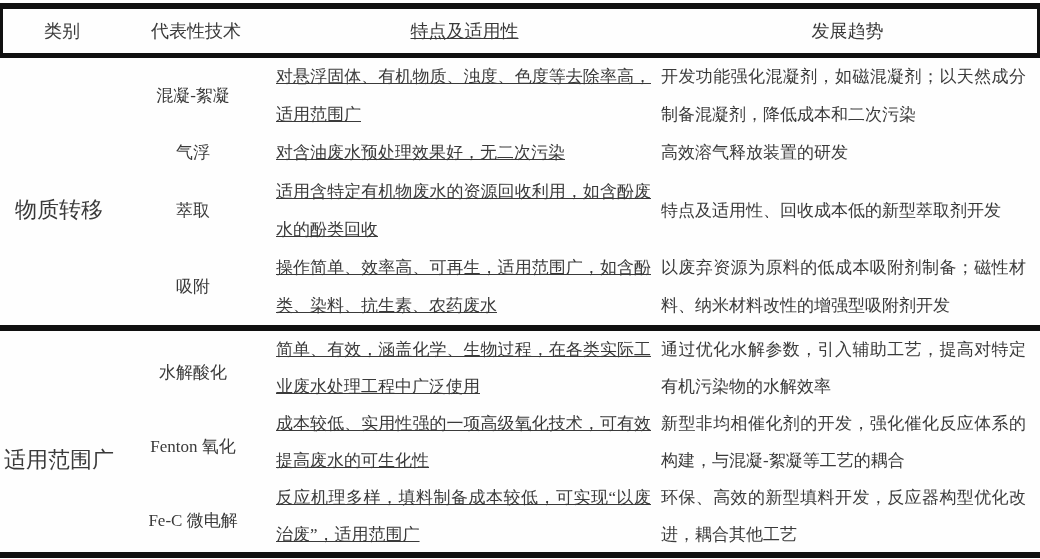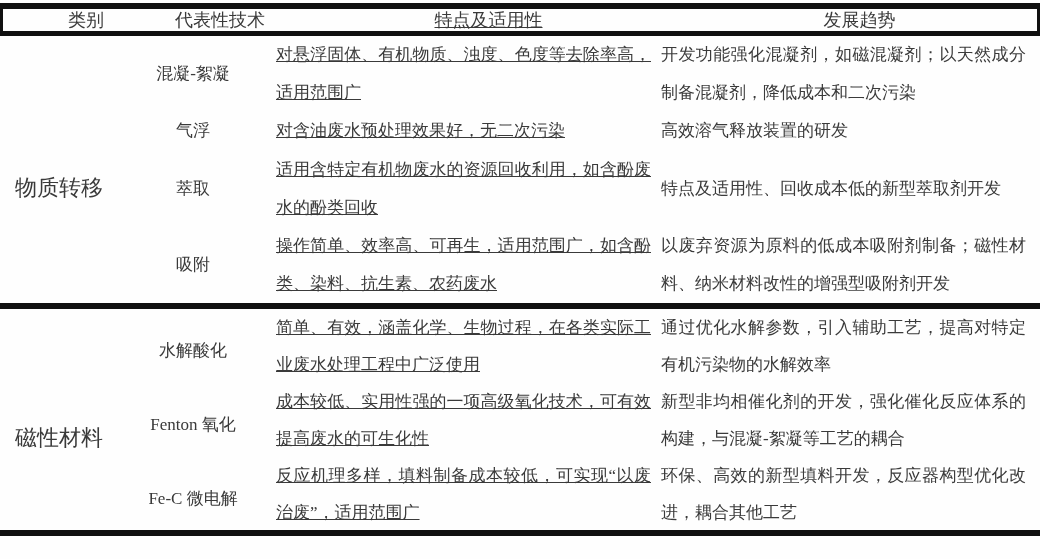--- a/index.html
+++ b/index.html
@@ -7,27 +7,26 @@
   body {
     width: 1040px; height: 559px; overflow: hidden;
     font-family: "Liberation Serif", "DejaVu Serif", serif;
     color: #3a3a3a;
   }
   .page { width: 1040px; height: 559px; background: #fefefe; padding-top: 3px; }
 
   
   .header-row {
     display: flex; align-items: center;
-    height: 33px;
+    height: 55px;
     border-top: 6px solid #101010;
     border-bottom: 5px solid #101010;
     border-left: 3px solid #101010;
     border-right: 3px solid #101010;
     font-size: 18px;
-    padding-left: 24px;
   }
   .hcell { text-align: center; }
 
   .col-cat   { width: 118px; flex: none; }
   .col-tech  { width: 150px; flex: none; }
   .col-feat  { width: 387px; flex: none; text-decoration: underline; }
   .col-trend { flex: 1; }
 
   .section { display: flex; }
   .section-1 { height: 267px; }
@@ -113,21 +112,21 @@
           <div class="txt">以废弃资源为原料的低成本吸附剂制备；磁性材料、纳米材料改性的增强型吸附剂开发</div>
         </div>
       </div>
 
     </div>
   </div>
 
   <div class="separator"></div>
 
   <div class="section section-2">
-    <div class="col-cat cat-cell">磁性材料</div>
+    <div class="col-cat cat-cell">适用范围广</div>
     <div class="rows">
 
       <div class="row">
         <div class="col-tech tech-cell">水解酸化</div>
         <div class="col-feat text-cell">
           <div class="txt">简单、有效，涵盖化学、生物过程，在各类实际工业废水处理工程中广泛使用</div>
         </div>
         <div class="col-trend text-cell">
           <div class="txt">通过优化水解参数，引入辅助工艺，提高对特定有机污染物的水解效率</div>
         </div>

